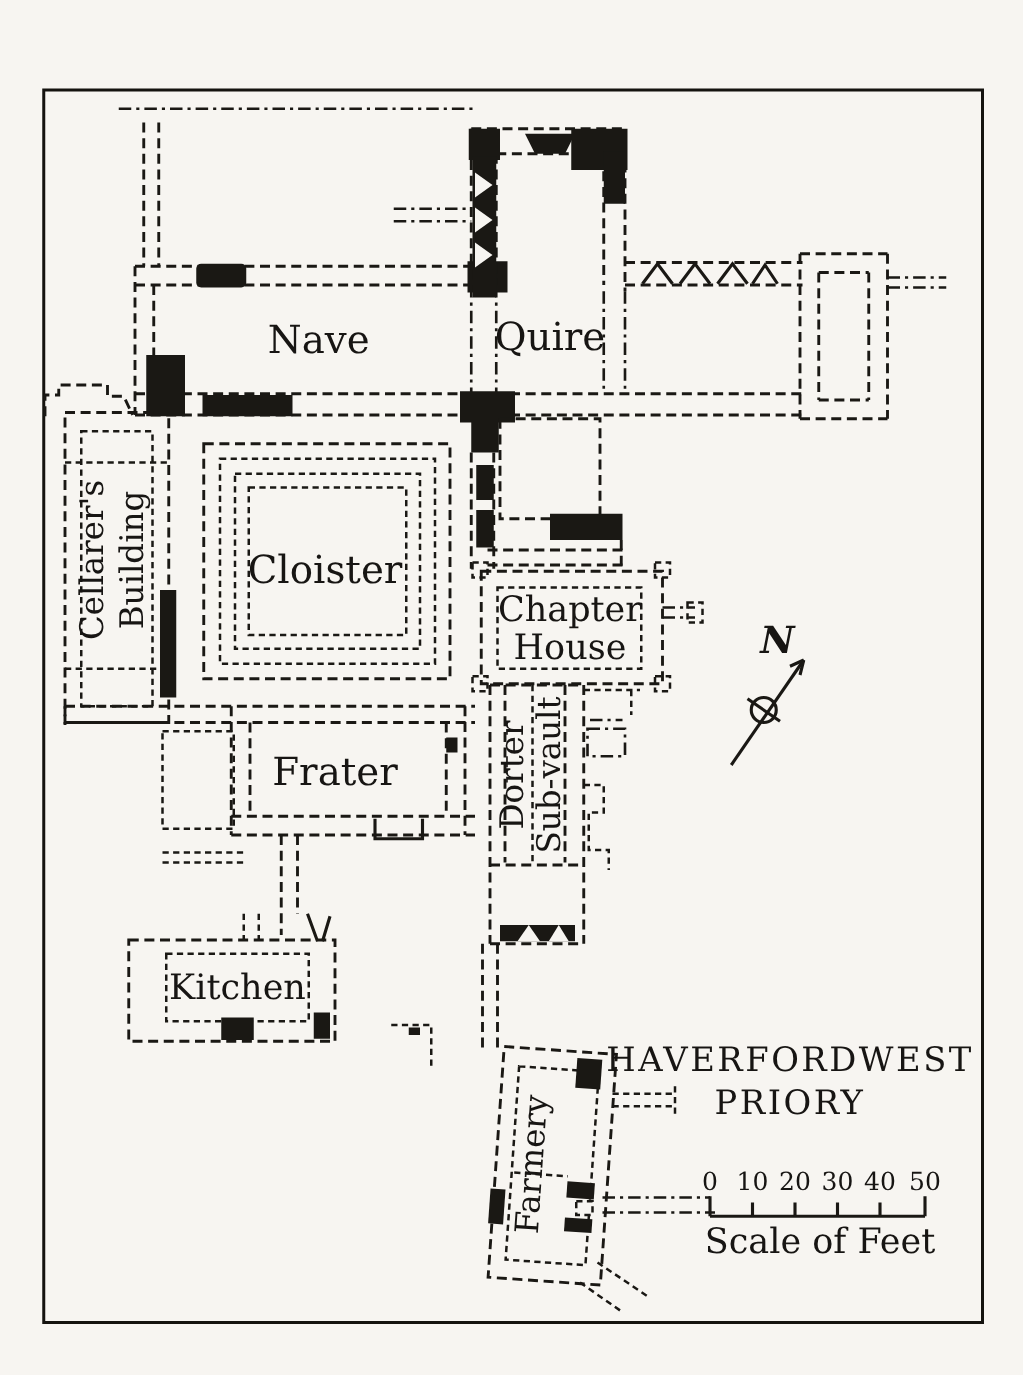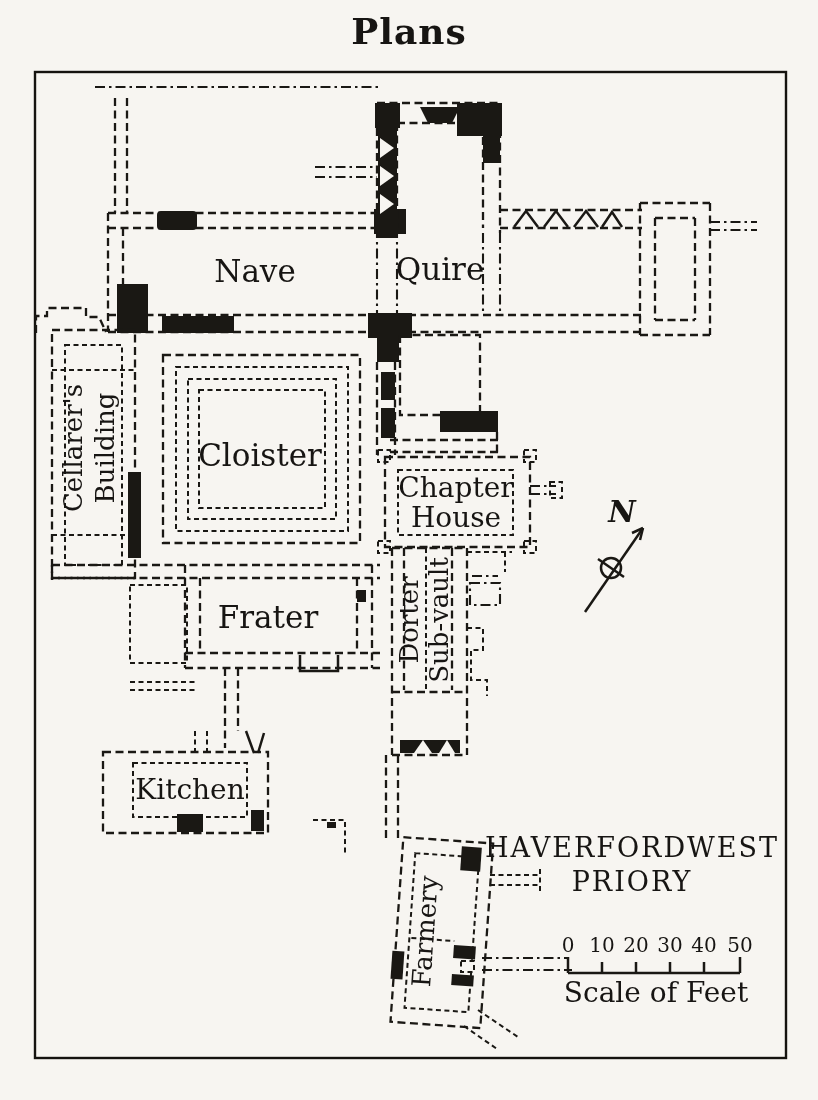--- a/index.html
+++ b/index.html
@@ -20,21 +20,20 @@
   text.lbl{font-family:"DejaVu Serif", serif;fill:#171513;}
   .s31{font-size:31px;} .s28{font-size:28px;} .s26{font-size:26px;}
   .caps{font-size:27px;letter-spacing:2px;}
   .num{font-size:20px;font-family:"DejaVu Serif", serif;}
   .north{font-size:30px;font-weight:bold;font-style:italic;}
 </style>
 </head>
 <body>
 
 <div class="page">
-  <div class="title">Plans</div>
 
   <svg width="818" height="1100" viewBox="0 0 818 1100">
 
     <rect class="frame" x="35" y="72" width="751" height="986"></rect>
 
     <g>
       <path class="dd" d="M95,87 H382"></path>
       <path class="w" d="M115,98 V213 M127,98 V213"></path>
       <path class="w" d="M36,333 v-17 h11 v-8 h39 v9 h13 l7,15"></path>
     </g>

